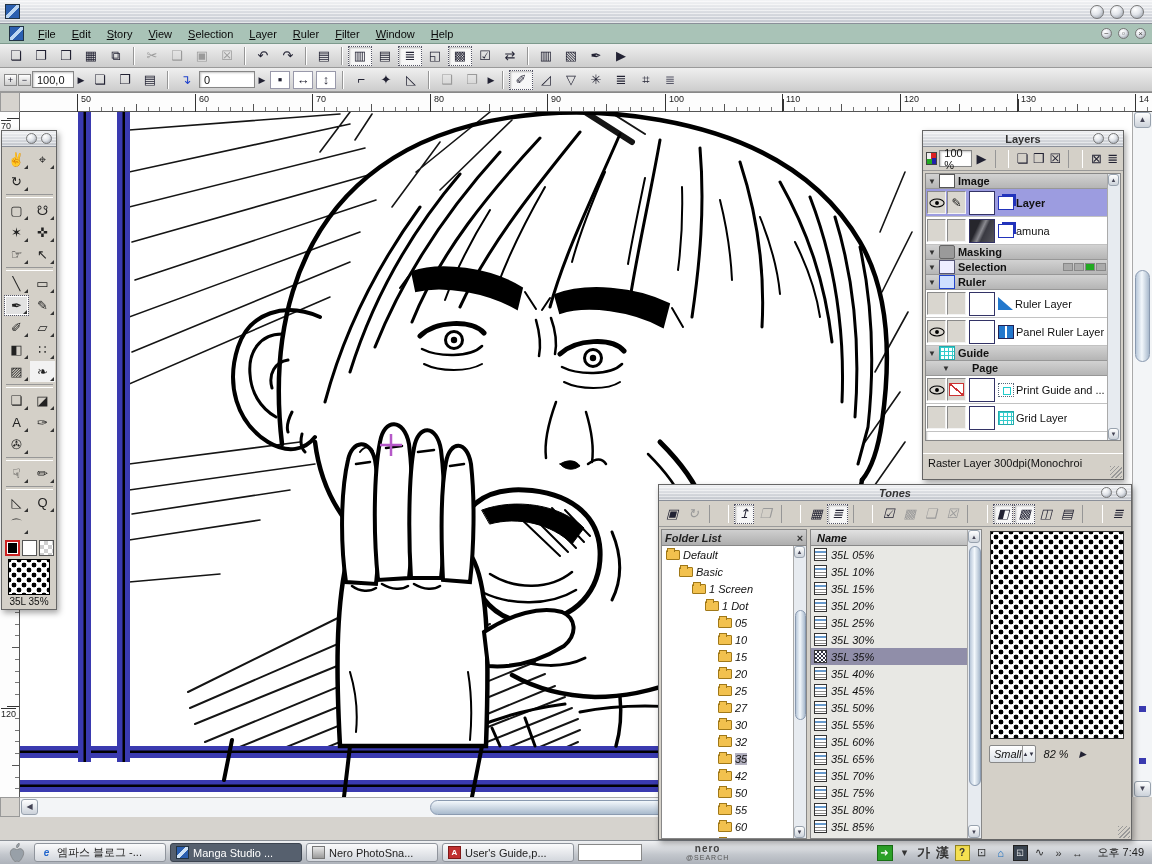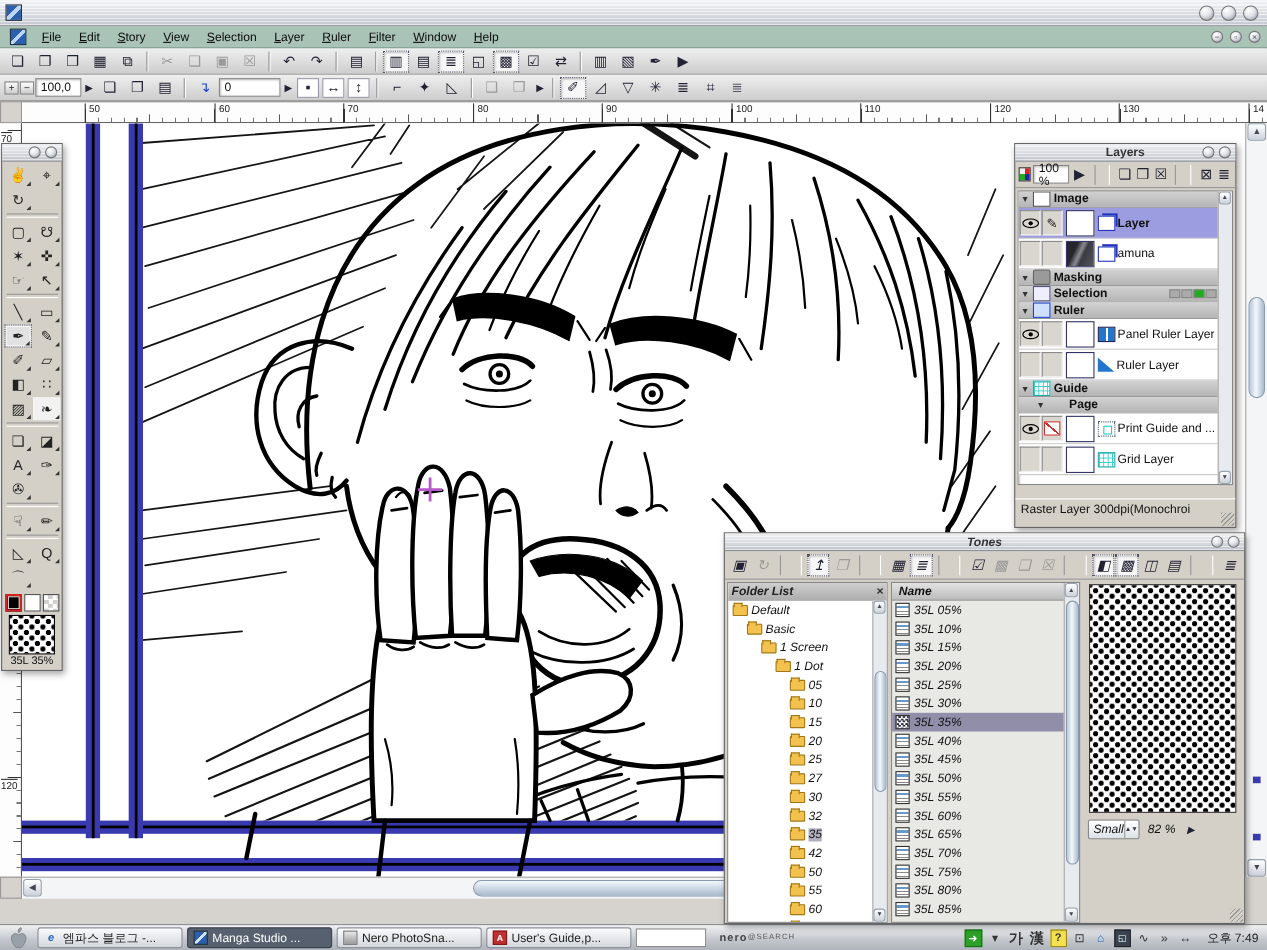--- a/index.html
+++ b/index.html
@@ -93,21 +93,21 @@
   .taskbtn{width:132px;height:19px;border-radius:3px;border:1px solid #8f949c;
     background:linear-gradient(#fbfbfc,#d3d7dd);display:flex;align-items:center;gap:4px;padding:0 5px;
     white-space:nowrap;overflow:hidden;color:#222;}
   .taskbtn.active{background:#56606e;color:#fff;border-color:#3c4450;}
   .ticon{width:13px;height:13px;flex:0 0 auto;display:flex;align-items:center;justify-content:center;font-size:10px;}
   .ti-ie{color:#2266cc;font-style:italic;font-weight:bold;}
   .ti-ms{background:linear-gradient(135deg,#2b5fb0 0 40%,#cfe2f6 40% 60%,#2b5fb0 60%);border:1px solid #234;}
   .ti-nero{background:linear-gradient(#e8e8e8,#9a9a9a);border:1px solid #777;}
   .ti-pdf{background:#c03030;color:#fff;font-size:8px;font-weight:bold;border:1px solid #801818;}
   #task-search{width:64px;height:17px;background:#fff;border:1px solid #888;}
-  #nero-band{display:flex;flex-direction:row;align-items:center;line-height:9px;padding:0 8px;color:#555;}
+  #nero-band{display:flex;flex-direction:column;align-items:center;line-height:9px;padding:0 8px;color:#555;margin-left:32px;}
   #nero-band b{font-size:10px;letter-spacing:1px;color:#444;}
   #nero-band span{font-size:7px;letter-spacing:1px;}
   #tray{margin-left:auto;display:flex;align-items:center;gap:5px;padding-right:4px;}
   .tricon{height:16px;min-width:14px;display:flex;align-items:center;justify-content:center;font-size:11px;color:#333;}
   .tr-green{background:#2ca028;color:#fff;width:16px;border:1px solid #187014;font-size:10px;}
   .tr-bold{font-weight:bold;font-size:13px;}
   .tr-help{background:#f5e050;border:1px solid #998a20;width:15px;font-weight:bold;font-size:10px;}
   .tr-globe{color:#1a6fc0;} .tr-disp{background:#3a4450;color:#fff;width:15px;font-size:8px;border:1px solid #222;}
   #clock{font-size:11px;color:#222;padding-left:8px;}
 
@@ -944,53 +944,53 @@
 
         <span class="licon ic-ruler"></span>
         <span class="lbl">Ruler</span>
 
       </div>
 
       <div class="lr lrow">
 
         <span class="cells">
           <span class="cc">
+            <svg class="eyesvg" width="16" height="10" viewBox="0 0 18 10">
+              <ellipse cx="9" cy="5" rx="8" ry="4.4" fill="none" stroke="#000" stroke-width="1.2"></ellipse>
+              <circle cx="9" cy="5" r="2.2" fill="#000"></circle>
+            </svg>
+          </span>
+          <span class="cc">
+            
+            
+          </span>
+        </span>
+        <span class="thumb"></span>
+        <span class="licon ic-triangle"></span>
+        <span class="lbl">Ruler Layer</span>
+
+      </div>
+
+      <div class="lr lrow">
+
+        <span class="cells">
+          <span class="cc">
             <svg class="eyesvg on" width="16" height="10" viewBox="0 0 18 10">
               <ellipse cx="9" cy="5" rx="8" ry="4.4" fill="none" stroke="#000" stroke-width="1.2"></ellipse>
               <circle cx="9" cy="5" r="2.2" fill="#000"></circle>
             </svg>
           </span>
           <span class="cc">
             
             
           </span>
         </span>
         <span class="thumb"></span>
         <span class="licon ic-panel"></span>
         <span class="lbl">Panel Ruler Layer</span>
-
-      </div>
-
-      <div class="lr lrow">
-
-        <span class="cells">
-          <span class="cc">
-            <svg class="eyesvg" width="16" height="10" viewBox="0 0 18 10">
-              <ellipse cx="9" cy="5" rx="8" ry="4.4" fill="none" stroke="#000" stroke-width="1.2"></ellipse>
-              <circle cx="9" cy="5" r="2.2" fill="#000"></circle>
-            </svg>
-          </span>
-          <span class="cc">
-            
-            
-          </span>
-        </span>
-        <span class="thumb"></span>
-        <span class="licon ic-triangle"></span>
-        <span class="lbl">Ruler Layer</span>
 
       </div>
 
       <div class="lr lgroup">
         <span class="tri">▼</span>
 
         <span class="licon ic-guide"></span>
         <span class="lbl">Guide</span>
 
       </div>

